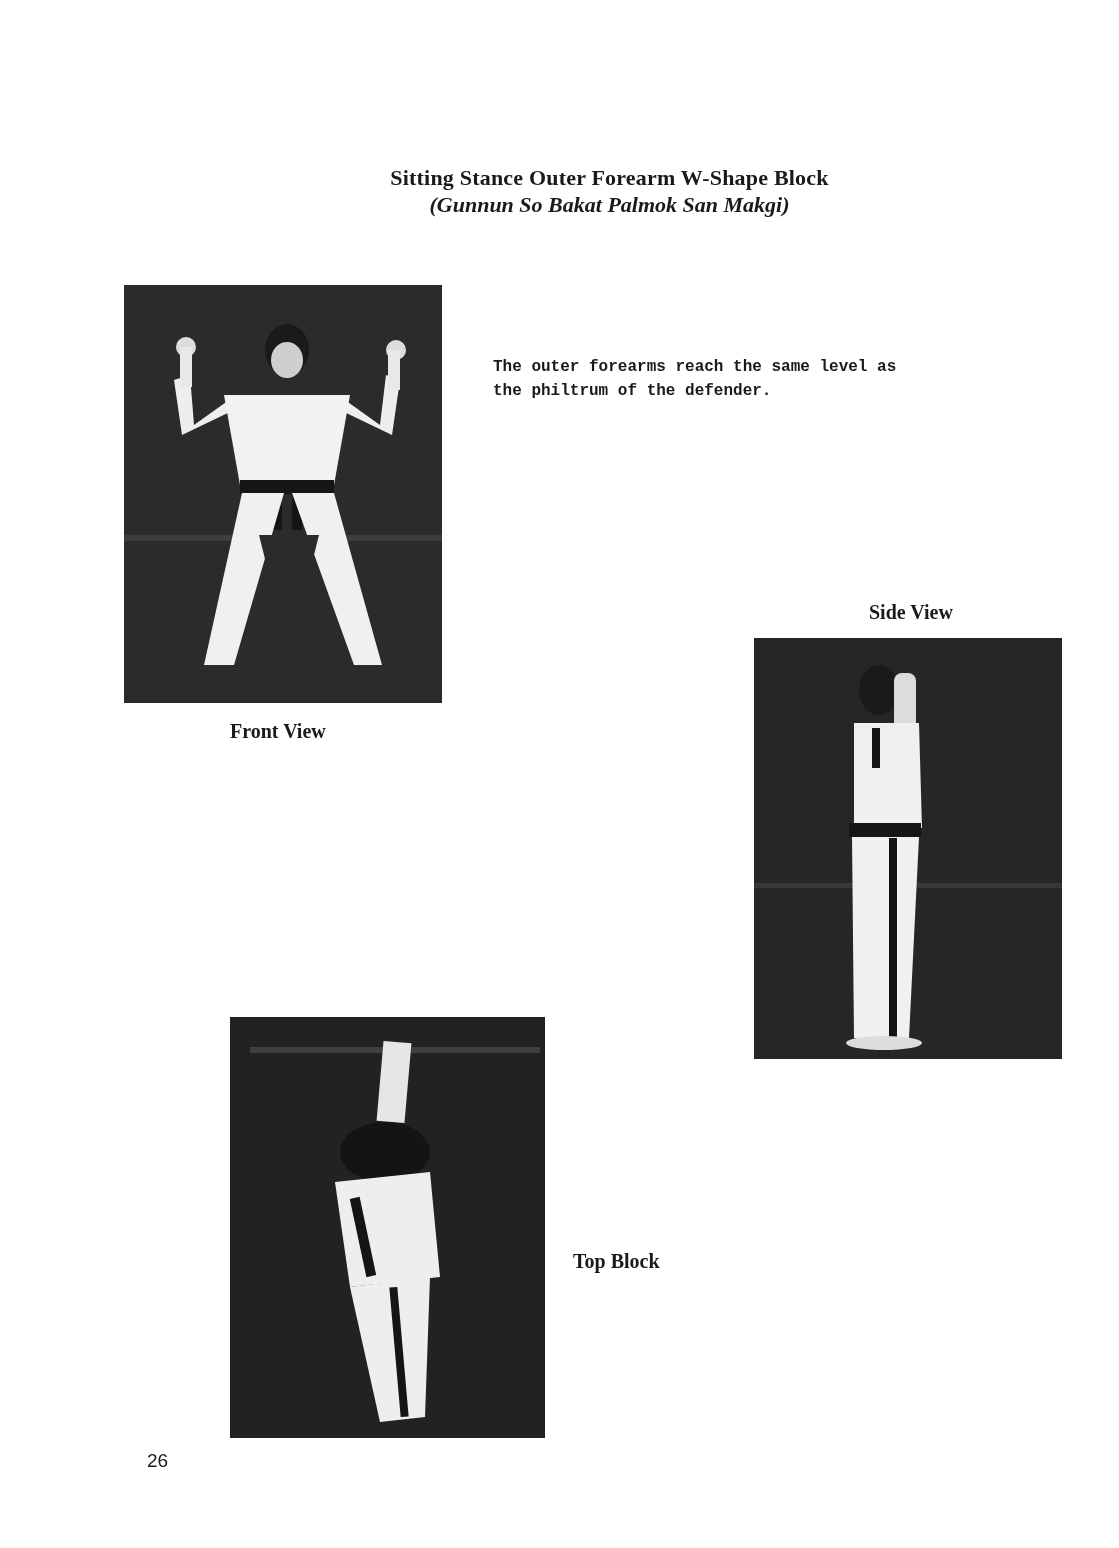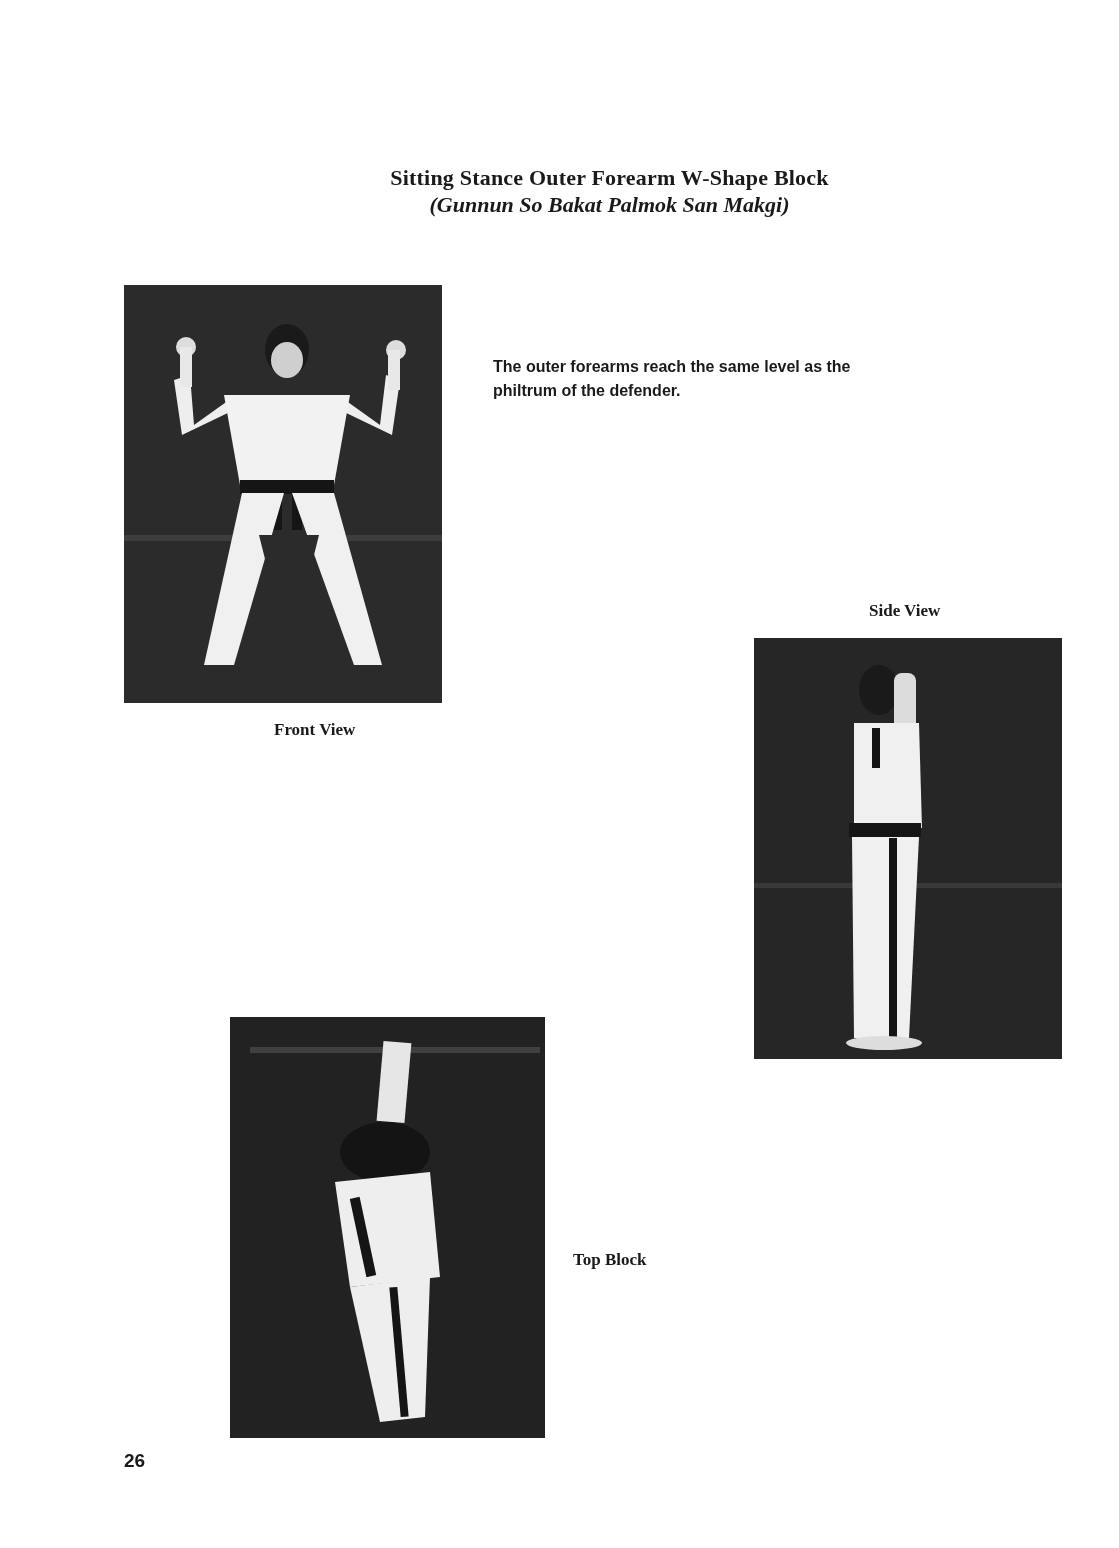--- a/index.html
+++ b/index.html
@@ -4,26 +4,26 @@
 <style>
   html, body { margin: 0; padding: 0; background: #ffffff; }
   body { width: 1119px; height: 1548px; position: relative; overflow: hidden;
          font-family: "DejaVu Serif", "Liberation Serif", serif; color: #1a1a1a; }
   .title-block { position: absolute; left: 0; width: 1219px; top: 164px; text-align: center; }
   .title { font-size: 22px; font-weight: bold; letter-spacing: 0.2px; line-height: 28px;
            font-family: "Liberation Serif", "DejaVu Serif", serif; }
   .subtitle { font-size: 22px; font-weight: bold; font-style: italic; line-height: 26px;
               font-family: "Liberation Serif", "DejaVu Serif", serif; }
   .body-text { position: absolute; left: 493px; top: 355px; width: 420px; font-size: 16px;
-               font-weight: bold; line-height: 24px; font-family: Liberation Sans, sans-serif; }
+               font-weight: bold; line-height: 24px; font-family: Liberation Mono, monospace; }
   .photo { position: absolute; background: #2a2a2a; overflow: hidden; }
   .photo svg { width: 100%; height: 100%; display: block; }
-  .caption { position: absolute; font-size: 17px; font-weight: bold;
+  .caption { position: absolute; font-size: 20px; font-weight: bold;
              font-family: "Liberation Serif", "DejaVu Serif", serif; }
-  .page-num { position: absolute; left: 124px; top: 1450px; font-size: 19px; font-weight: bold;
+  .page-num { position: absolute; left: 147px; top: 1450px; font-size: 19px; font-weight: normal;
               font-family: "Liberation Sans", "DejaVu Sans", sans-serif; }
 </style>
 </head>
 <body>
 
 <div class="title-block">
   <div class="title">Sitting Stance Outer Forearm W-Shape Block</div>
   <div class="subtitle">(Gunnun So Bakat Palmok San Makgi)</div>
 </div>
 
@@ -46,21 +46,21 @@
 
     <rect x="116" y="195" width="94" height="14" fill="#151515"></rect>
     <rect x="148" y="205" width="10" height="40" fill="#151515"></rect>
     <rect x="168" y="205" width="10" height="40" fill="#151515"></rect>
 
     <path d="M118 208 L160 208 L110 380 L80 380 Z" fill="#f0f0f0"></path>
     <path d="M168 208 L210 208 L258 380 L230 380 Z" fill="#f0f0f0"></path>
     <path d="M135 250 L195 250 L185 290 L145 290 Z" fill="#2b2b2b"></path>
   </svg>
 </div>
-<div class="caption" style="left:230px; top:720px;margin-left:44px;">Front View</div>
+<div class="caption" style="left:230px; top:720px;">Front View</div>
 
 <div class="body-text">The outer forearms reach the same level as the philtrum of the defender.</div>
 
 <div class="caption" style="left:869px; top:601px;">Side View</div>
 <div class="photo" style="left:754px; top:638px; width:308px; height:421px;">
   <svg viewBox="0 0 308 421" preserveAspectRatio="none">
     <rect width="308" height="421" fill="#262626"></rect>
     <rect x="0" y="245" width="308" height="5" fill="#444" opacity="0.6"></rect>
     <ellipse cx="125" cy="52" rx="20" ry="25" fill="#1a1a1a"></ellipse>
     <rect x="140" y="35" width="22" height="70" rx="8" fill="#dcdcdc"></rect>

